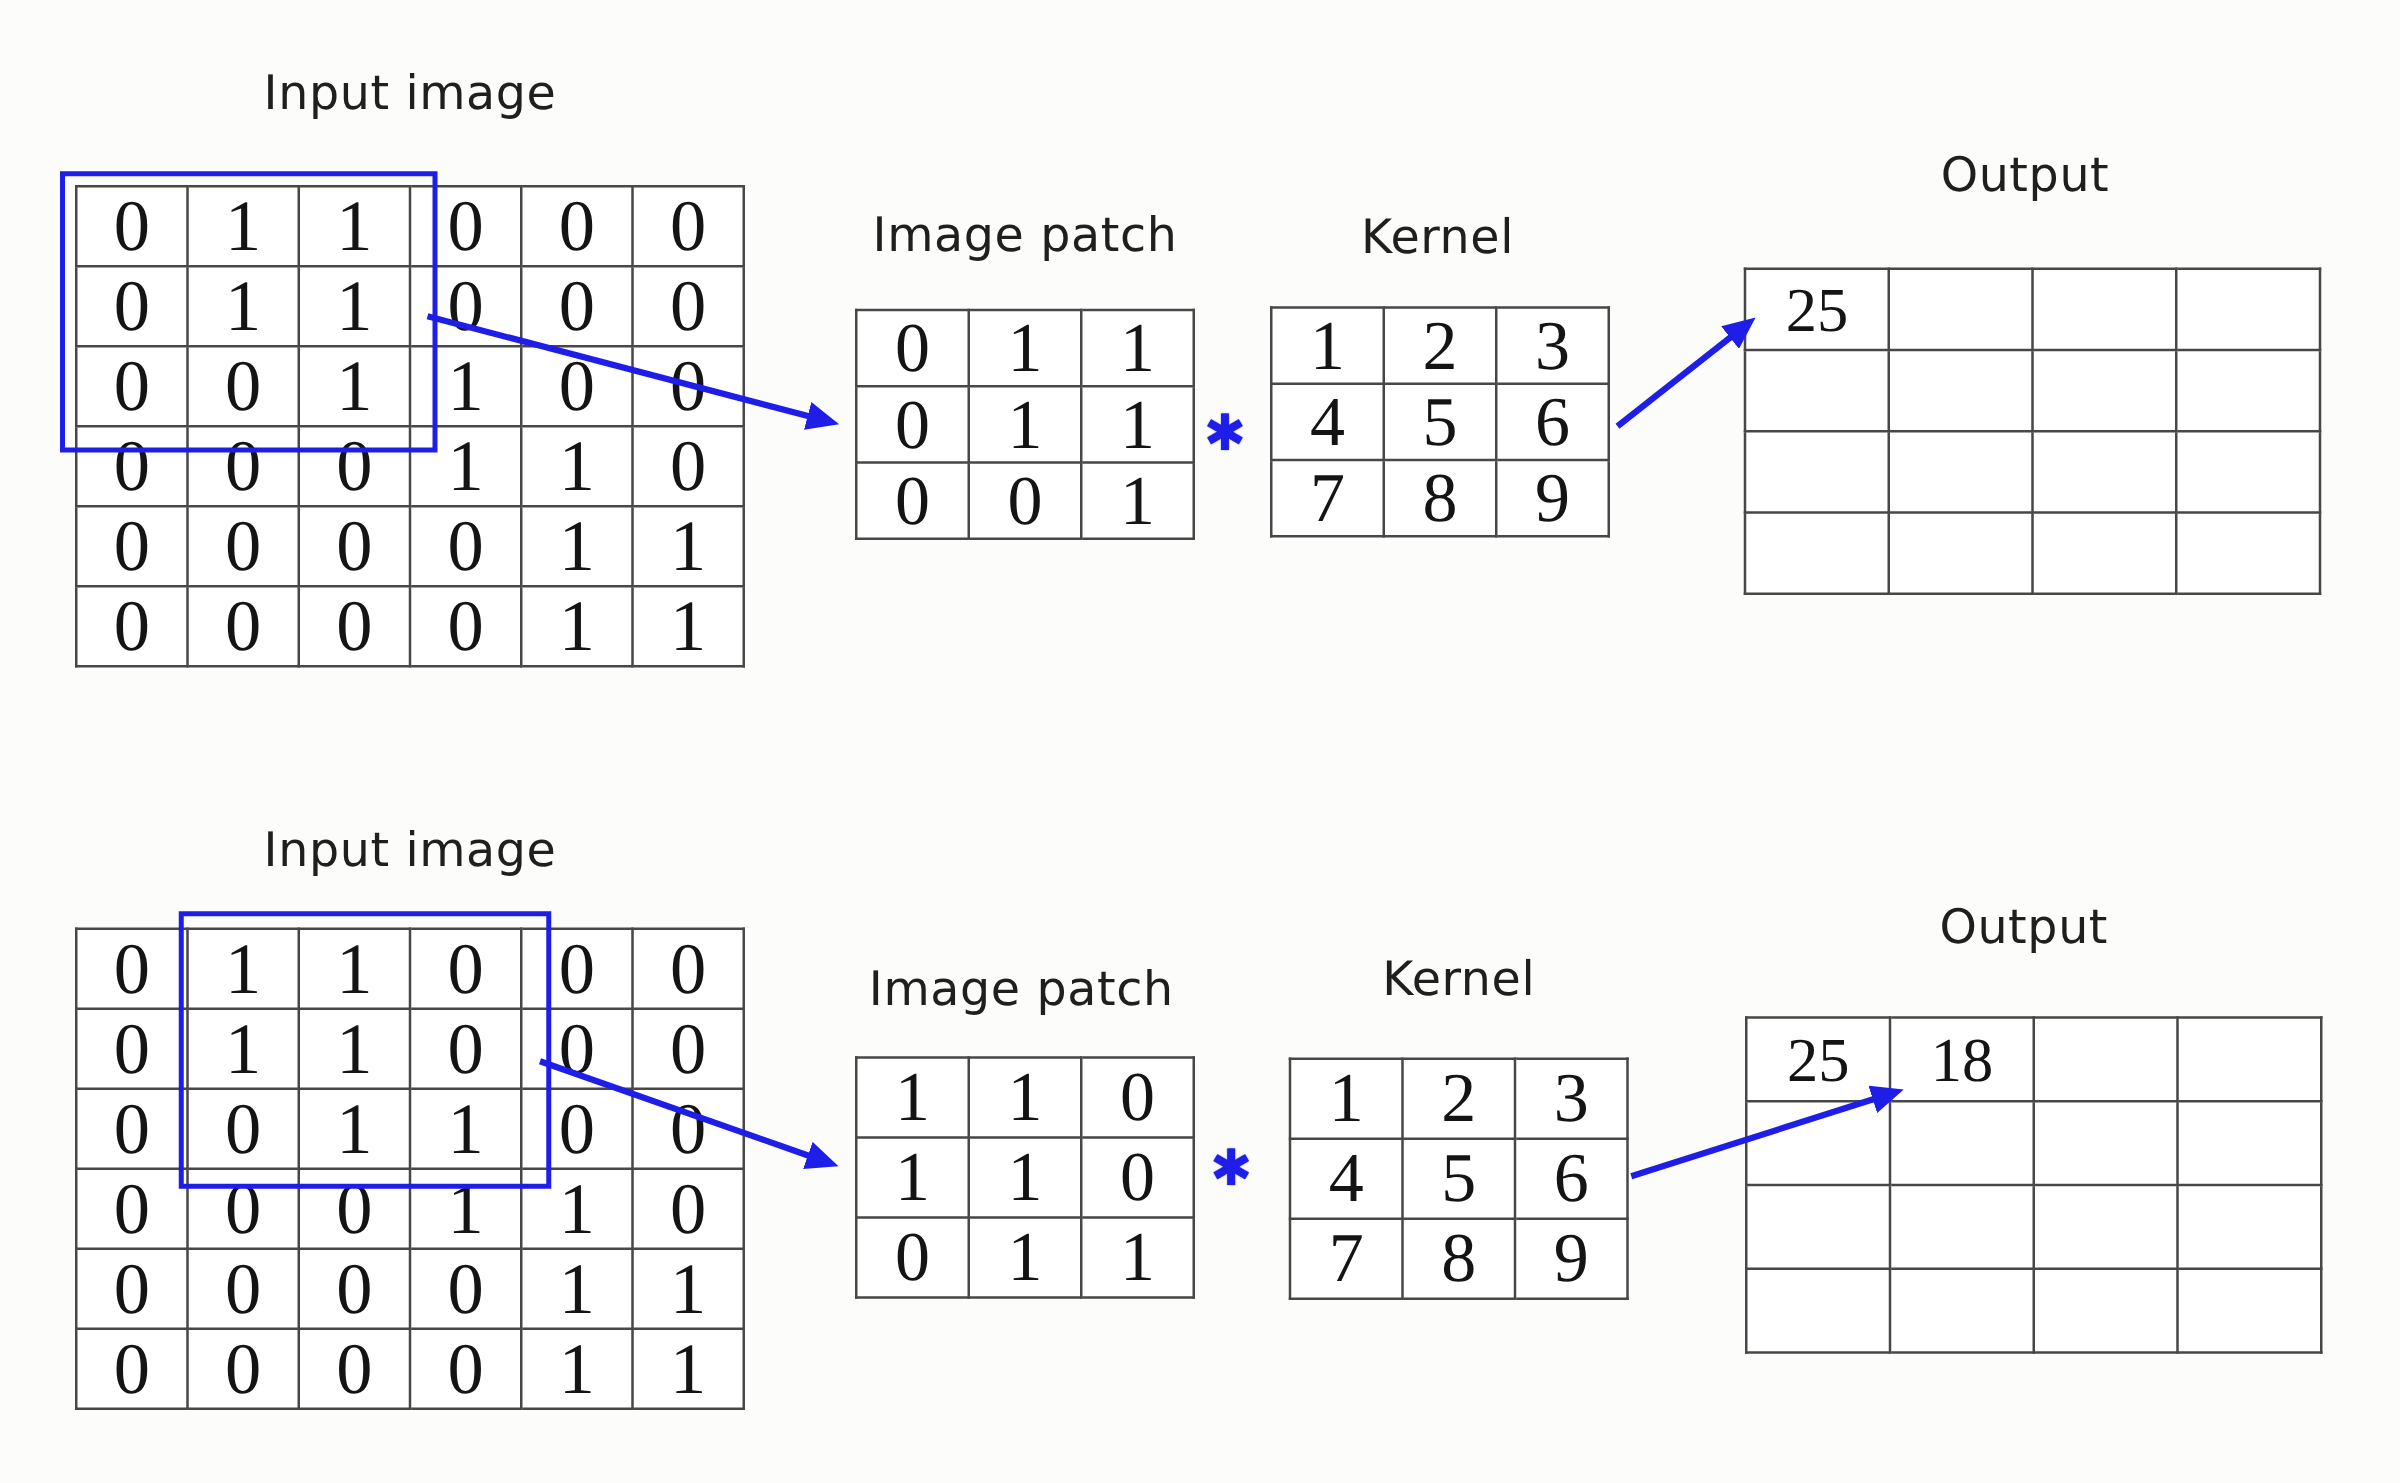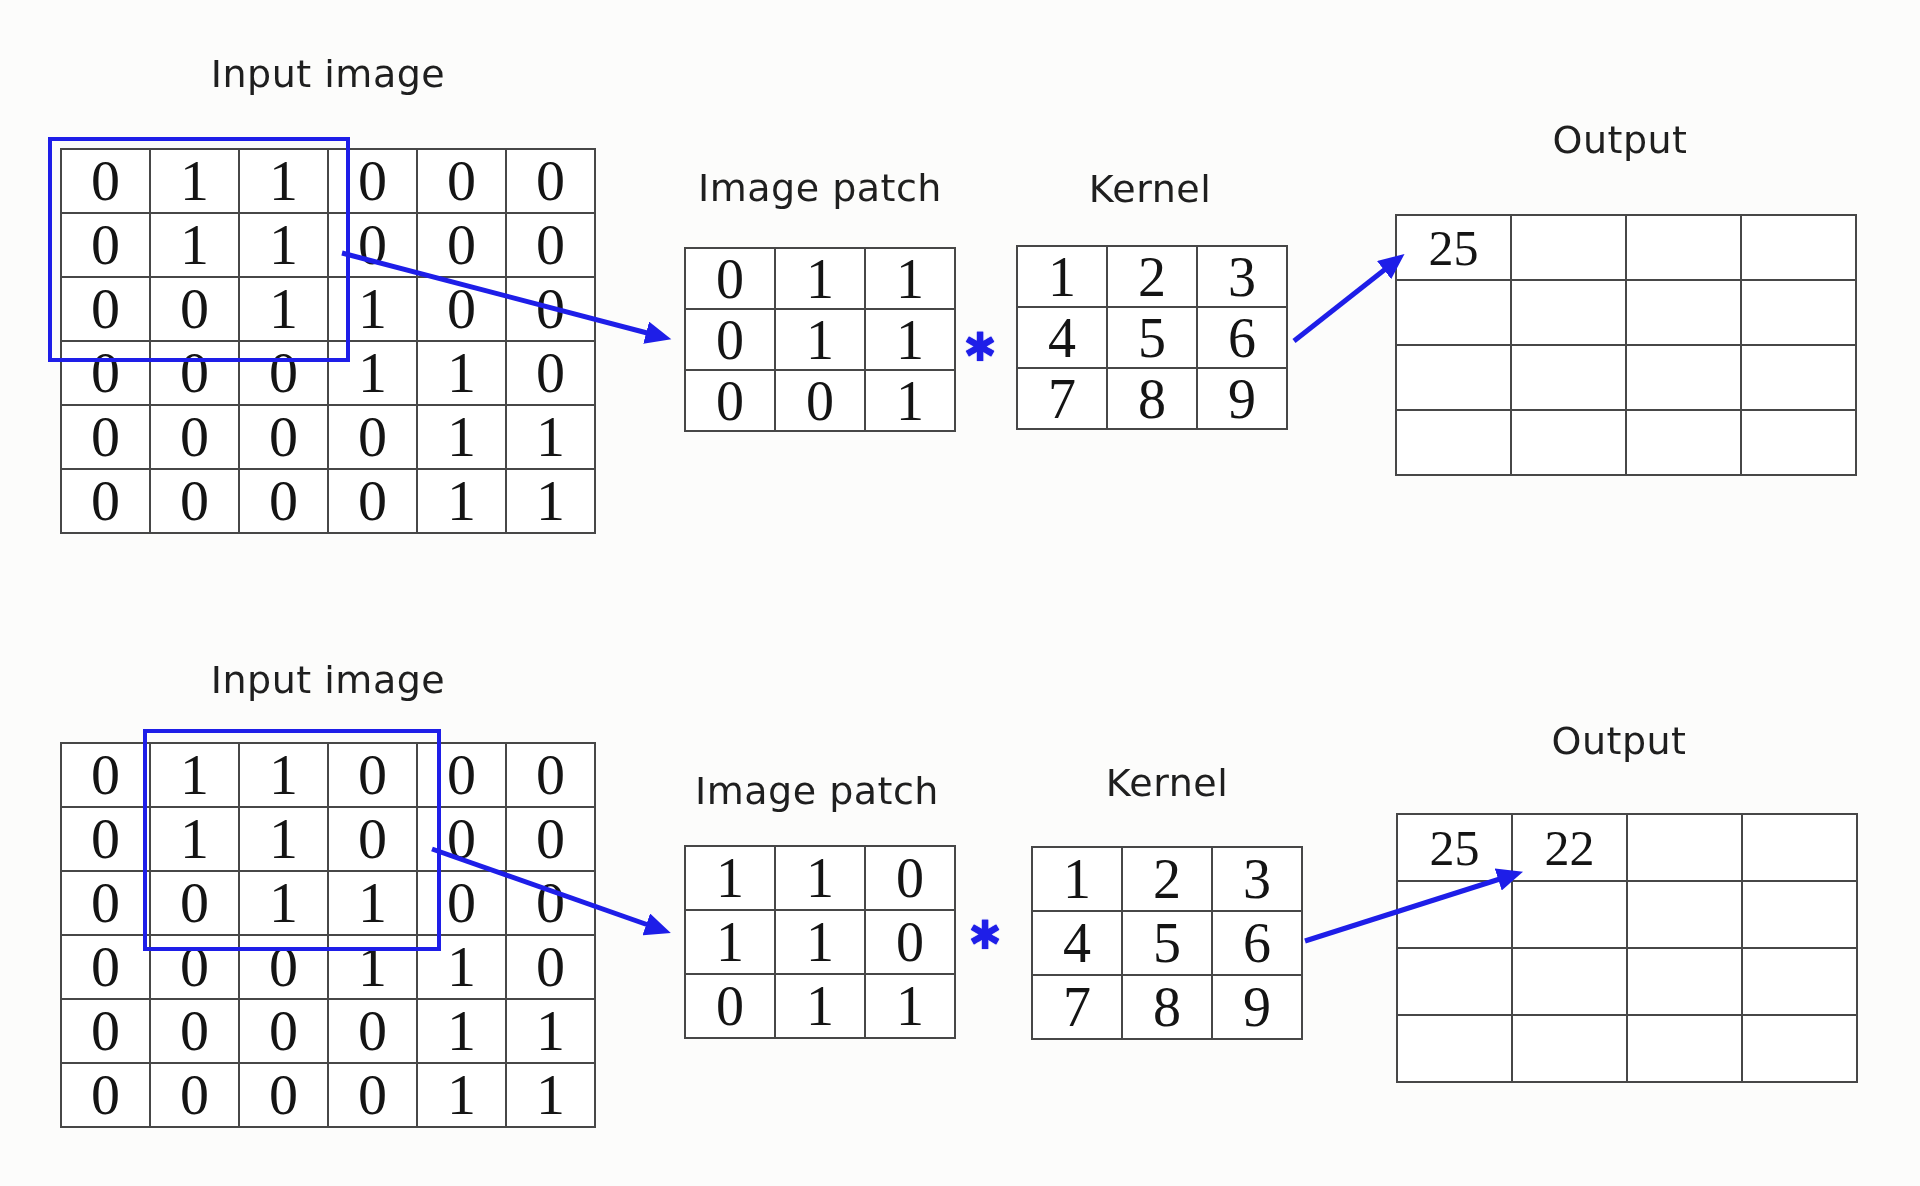--- a/index.html
+++ b/index.html
@@ -299,21 +299,21 @@
           </tr>
         </tbody>
       </table>
 
     <div class="title" style="left:1619px;top:719px;">Output</div>
 
     <table class="grid t-out-b" style="left:1396px;top:813px;">
         <tbody>
           <tr>
             <td>25</td>
-            <td>22</td>
+            <td>18</td>
             <td></td>
             <td></td>
           </tr>
           <tr>
             <td></td>
             <td></td>
             <td></td>
             <td></td>
           </tr>
           <tr>

